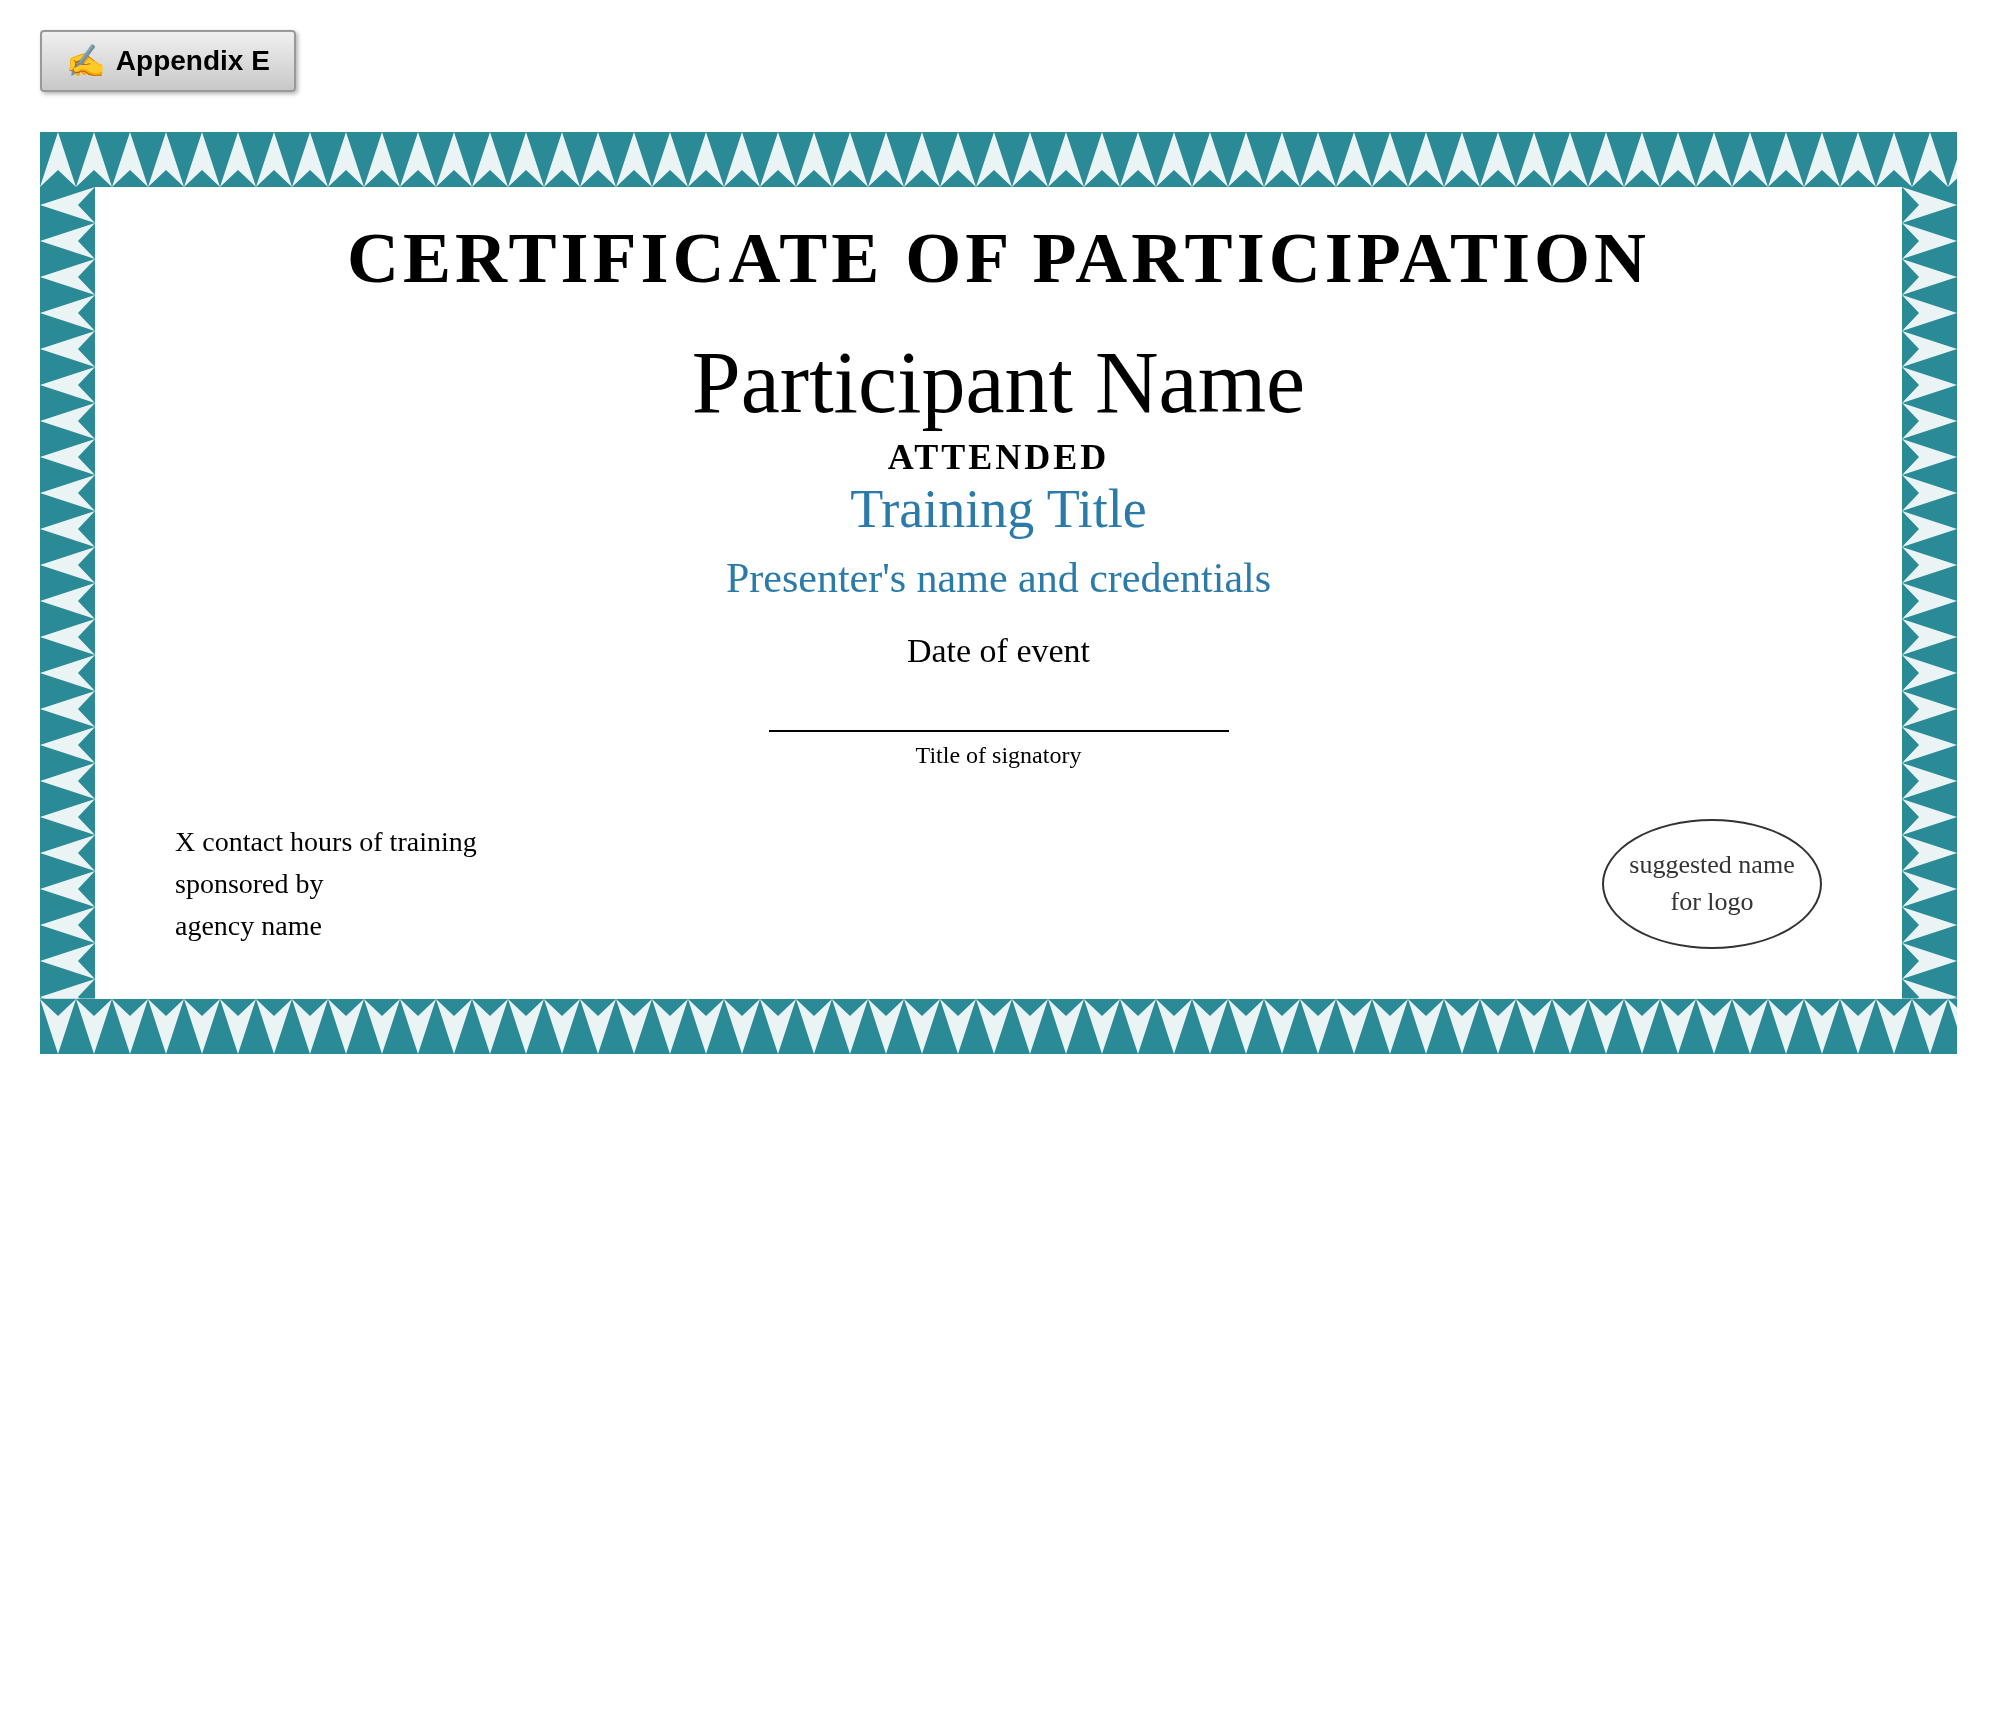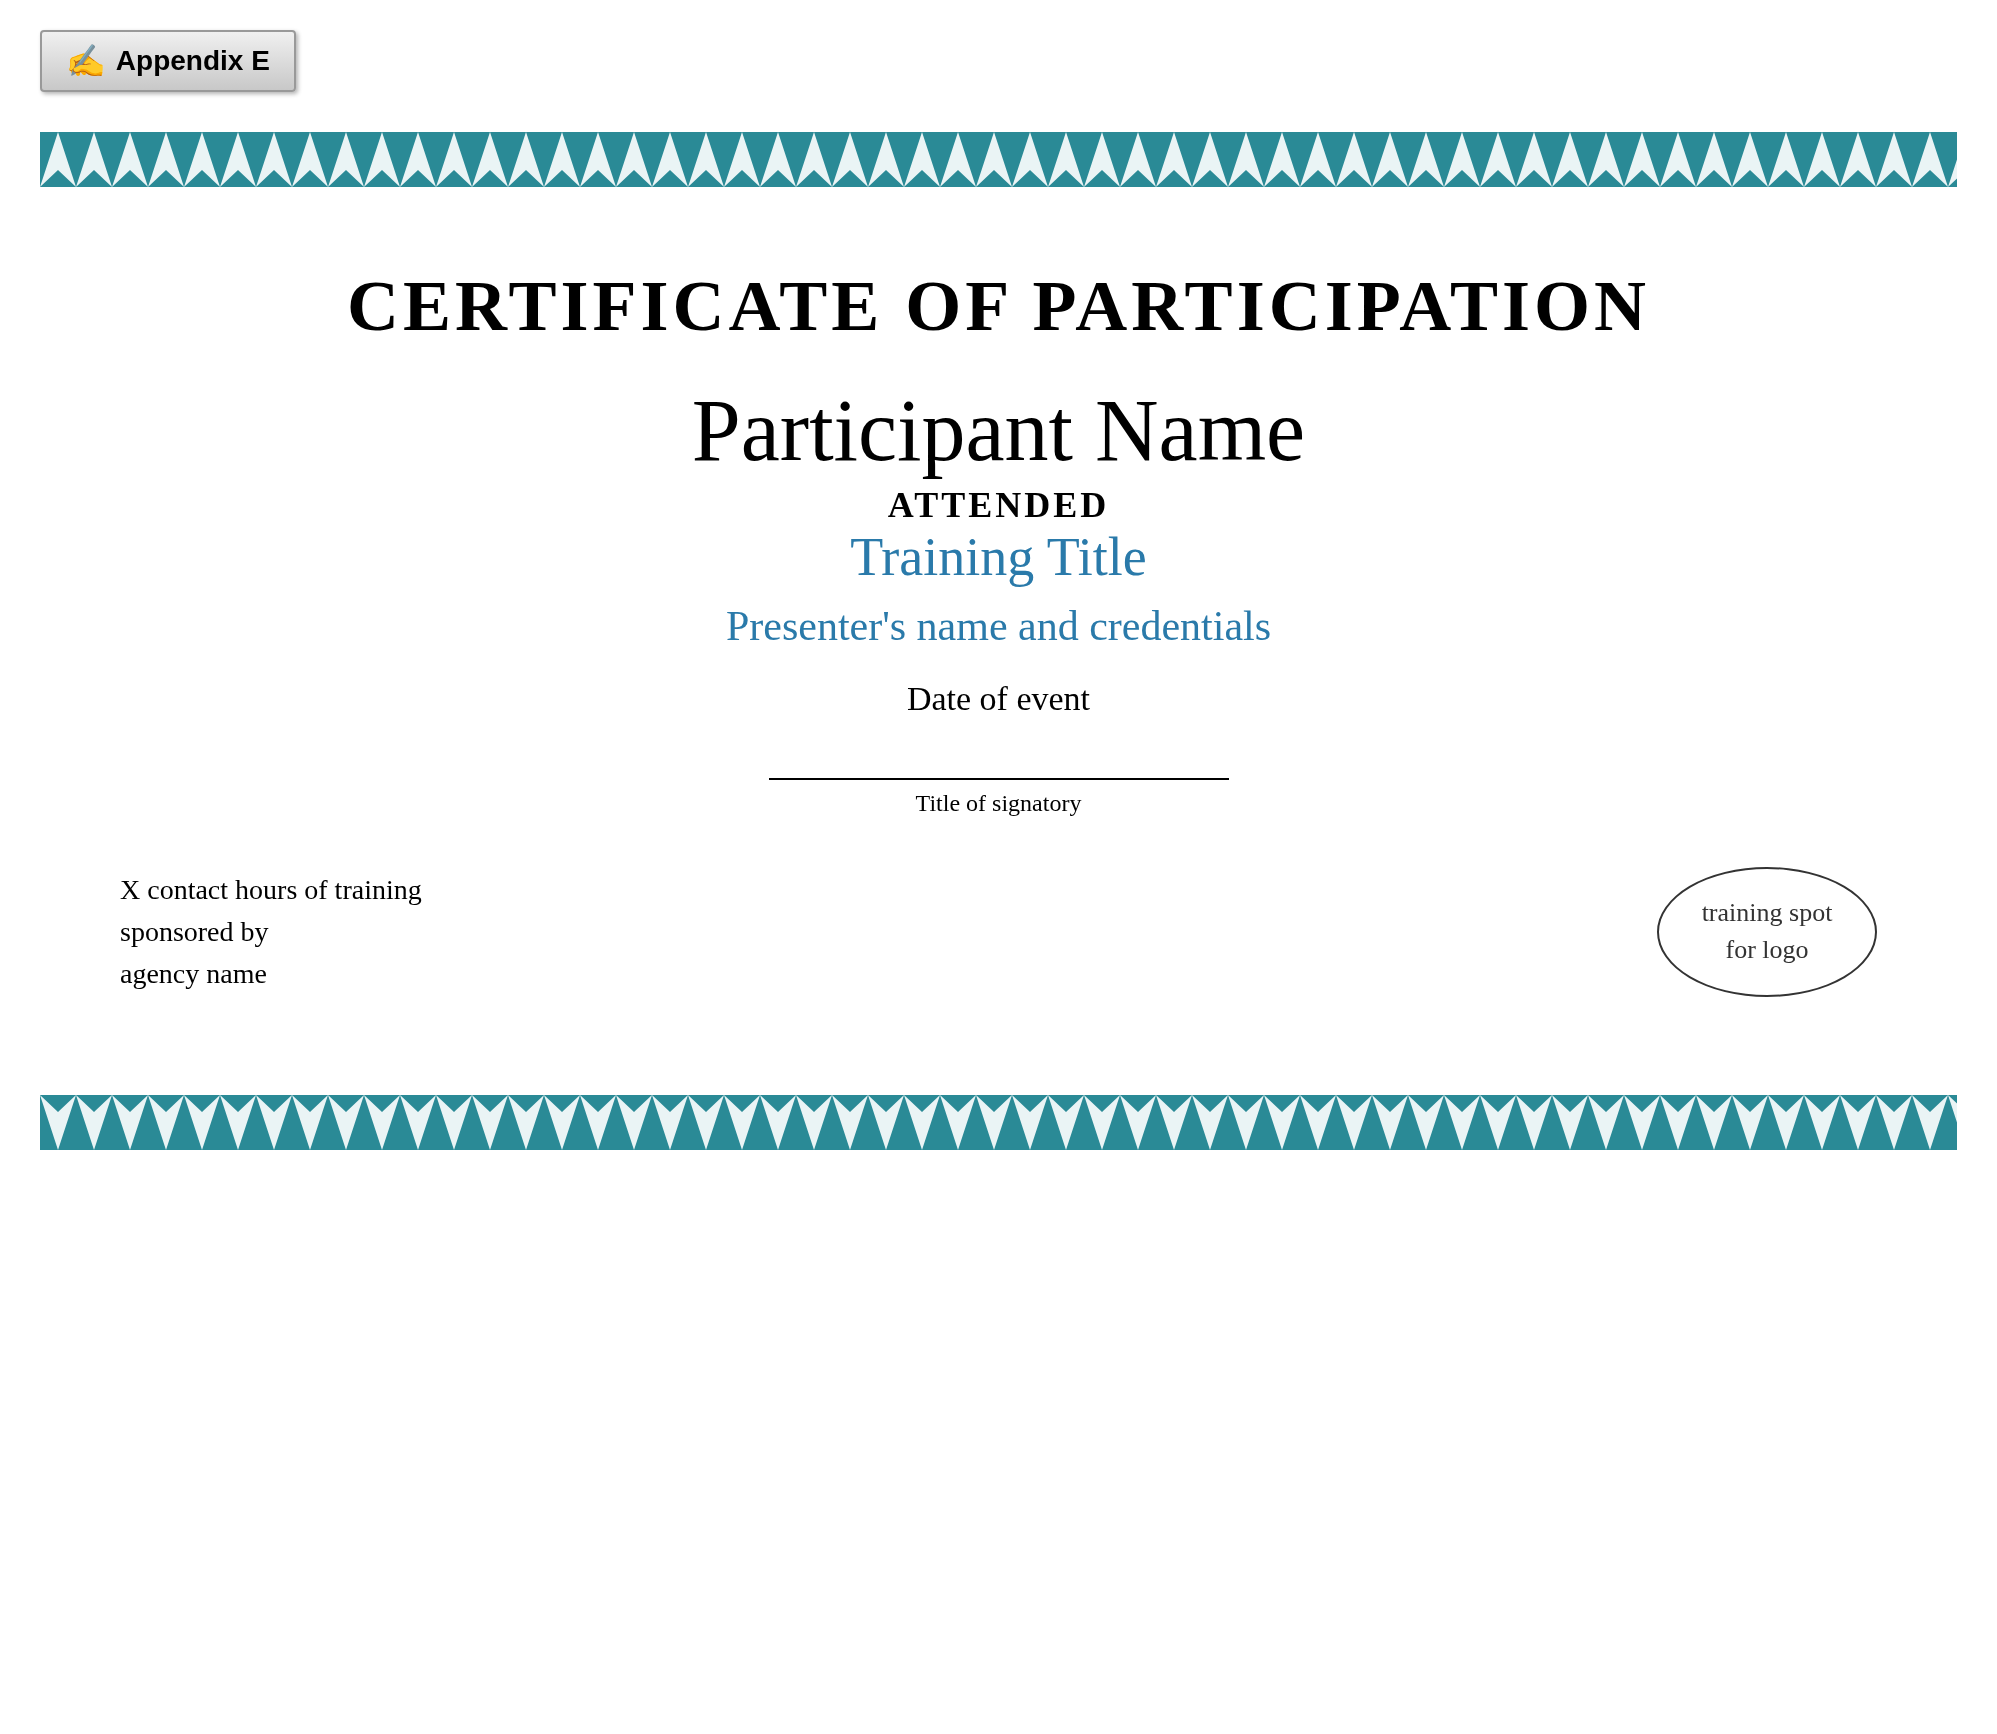--- a/index.html
+++ b/index.html
@@ -36,22 +36,20 @@
       display: block;
       width: 100%;
     }
 
     .cert-outer {
       position: relative;
     }
 
     .cert-sides {
       display: flex;
-      flex-direction: column;
-      gap: 48px;
     }
 
     .cert-left-border, .cert-right-border {
       width: 55px;
       background: #fff;
       flex-shrink: 0;
       overflow: hidden;
       position: relative;
     }
 
@@ -231,21 +229,21 @@
       </div>
 
       <div class="bottom-section">
         <div class="contact-hours">
           <span>X contact hours of training</span><br>
           <span>sponsored by</span><br>
           <span>agency name</span>
         </div>
         <div class="logo-spot">
           <span>
-            <span>training spot</span><br>
+            <span>suggested name</span><br>
             <span>for logo</span>
           </span>
         </div>
       </div>
 
     </div>
 
     <div class="cert-right-border">
       <svg width="55" height="100%" style="position:absolute;top:0;right:0;height:100%;width:55px;">
         <rect width="55" height="100%" fill="#2a8a96"></rect>

